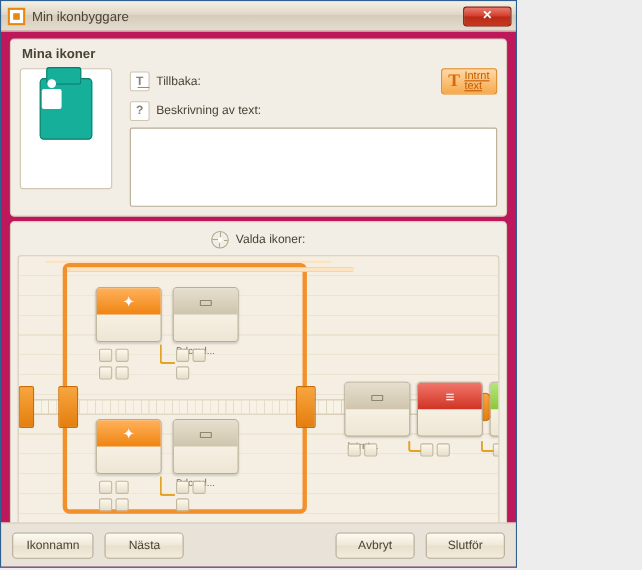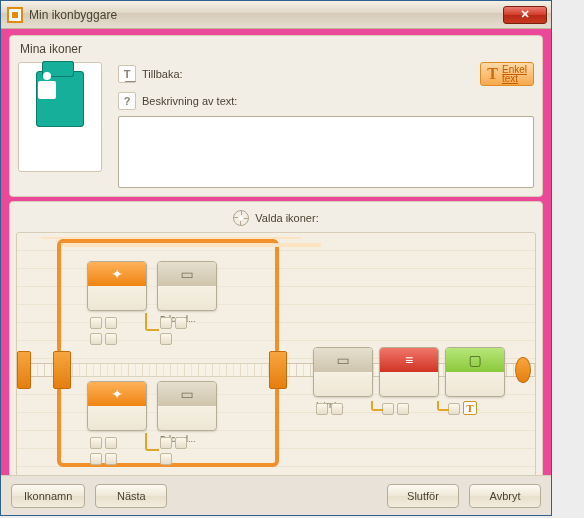--- a/index.html
+++ b/index.html
@@ -1,18 +1,18 @@
 <!DOCTYPE html>
 <html><head>
 <meta charset="utf-8">
 <style>
   * { box-sizing: border-box; margin: 0; padding: 0; font-family: Tahoma, Segoe UI, sans-serif; font-size: 11px; }
   html, body { width: 584px; height: 518px; background: #ededed; }
 
-  .window { width: 552px; height: 516px; border: 1px solid #2f5f8f; background: #ec4899; position: relative; }
+  .window { width: 470px; height: 516px; border: 1px solid #2f5f8f; background: #be185d; position: relative; }
 
   .titlebar {
     height: 28px;
     background: linear-gradient(#f5f1e7, #e0d7c6 45%, #d6cbba 46%, #e4ddd0);
     border-bottom: 1px solid #bfb49c;
     display: flex; align-items: center; padding: 0 4px 0 6px;
     color: #4a4335;
   }
   .title-icon {
     width: 16px; height: 16px; margin-right: 6px;
@@ -27,21 +27,21 @@
     background: linear-gradient(#e87b6f, #d43d2a 48%, #b82a18 52%, #c8381f);
     border: 1px solid #7a1f12; color: #fff; text-align: center; line-height: 15px;
     font-weight: bold; font-size: 11px; cursor: pointer;
   }
 
   .top-panel {
     margin: 6px 8px 4px 8px; padding: 6px 8px 8px 8px;
     background: #f3eee5; border: 1px solid #d6ccb8; border-radius: 4px;
     display: grid; grid-template-columns: 92px 1fr; gap: 6px 8px;
   }
-  .mina-label { grid-column: 1 / 3; font-weight: normal; color: #4a4335; font-size: 12px; padding-left: 2px; }
+  .mina-label { grid-column: 1 / 3; font-weight: bold; color: #4a4335; font-size: 12px; padding-left: 2px; }
 
   .icon-preview {
     width: 84px; height: 110px; background: #fff; border: 1px solid #d0c6b1; border-radius: 3px;
     grid-row: 2 / 5; display: flex; align-items: flex-start; justify-content: center; padding-top: 8px;
   }
   .icon-preview-inner {
     width: 48px; height: 56px; background: #16b09a; border-radius: 4px; position: relative;
     box-shadow: inset 0 0 0 1px #0d7c6b;
   }
   .icon-preview-inner::before {
@@ -202,21 +202,21 @@
       </div>
     </div>
 
     <div class="field-row">
       <div class="field-icon">T͟</div>
       <div class="field-label">Tillbaka:</div>
       <div style="flex:1"></div>
       <div class="ttt-box">
         <span class="t">T</span>
         <span style="display:flex;flex-direction:column;">
-          <span class="ttt-link">Enkel</span>
+          <span class="ttt-link">Intrnt</span>
           <span class="ttt-link">text</span>
         </span>
       </div>
     </div>
 
     <div class="field-row">
       <div class="field-icon">?</div>
       <div class="field-label">Beskrivning av text:</div>
     </div>
 
@@ -315,17 +315,17 @@
 
       <div class="wire" style="left:354px; top:168px; width:12px; height:10px;"></div>
       <div class="wire" style="left:420px; top:168px; width:12px; height:10px;"></div>
     </div>
   </div>
 
   <div class="footer">
     <div class="btn">Ikonnamn</div>
     <div class="btn">Nästa</div>
     <div class="spacer"></div>
+    <div class="btn">Avbryt</div>
     <div class="btn">Slutför</div>
-    <div class="btn">Avbryt</div>
   </div>
 
 </div>
 
 </body></html>

